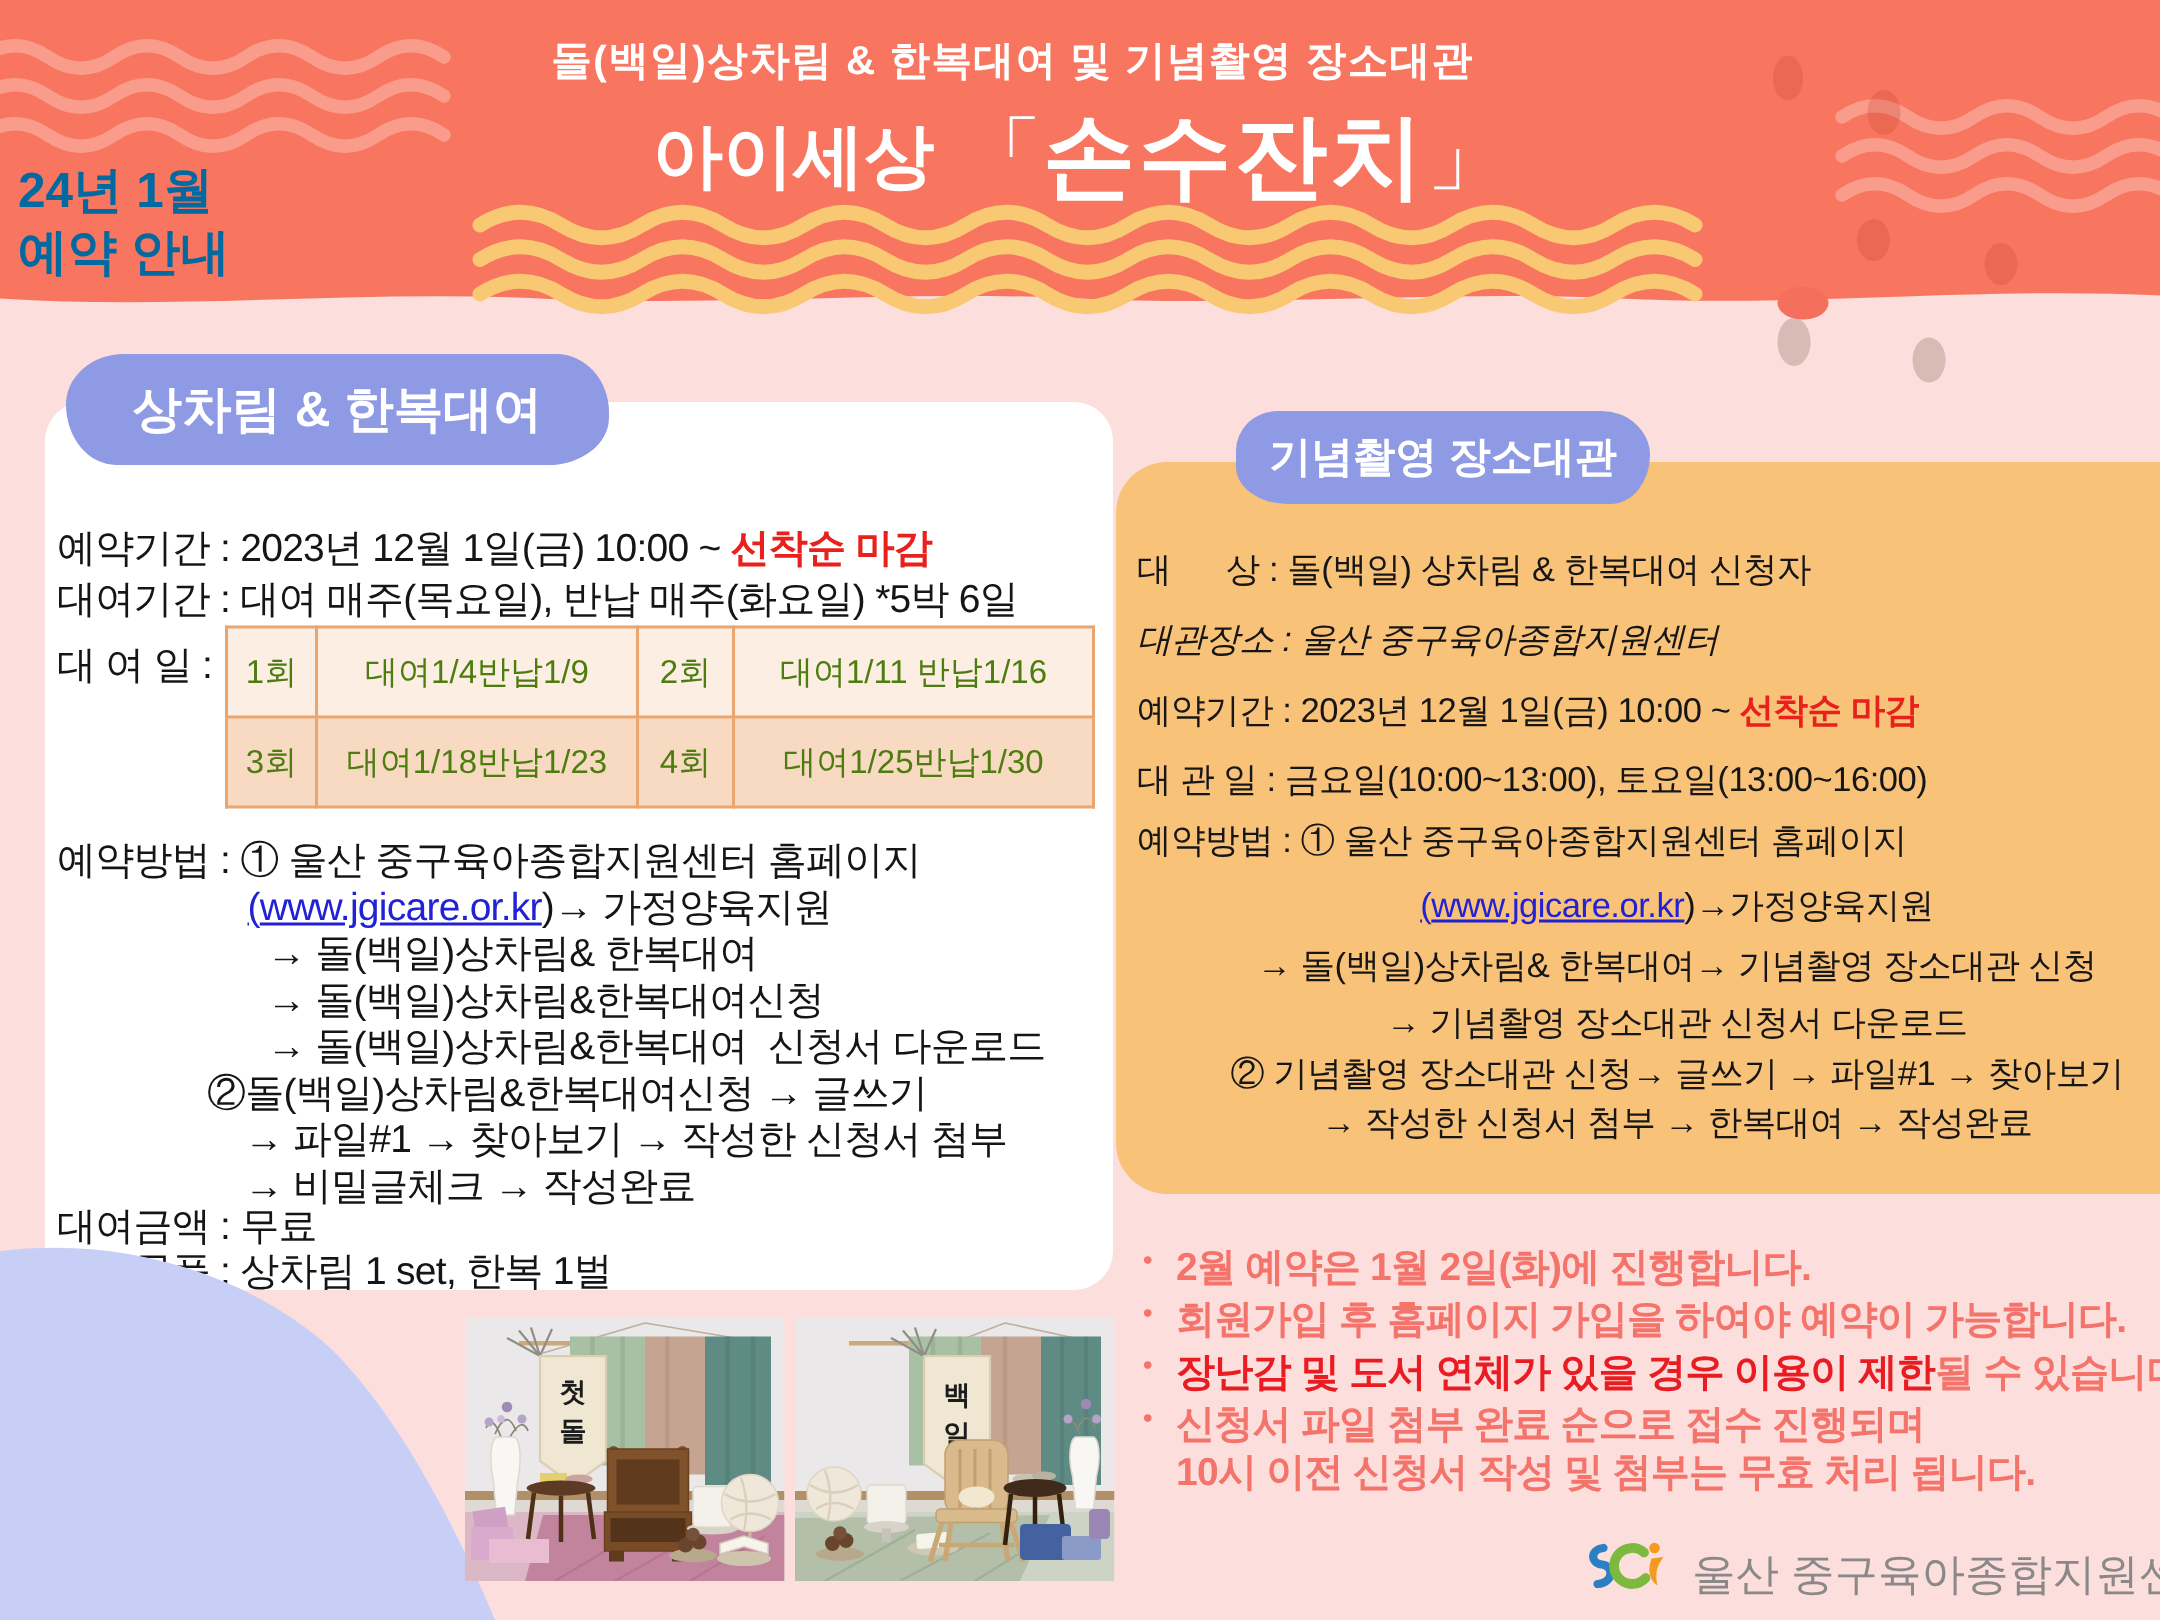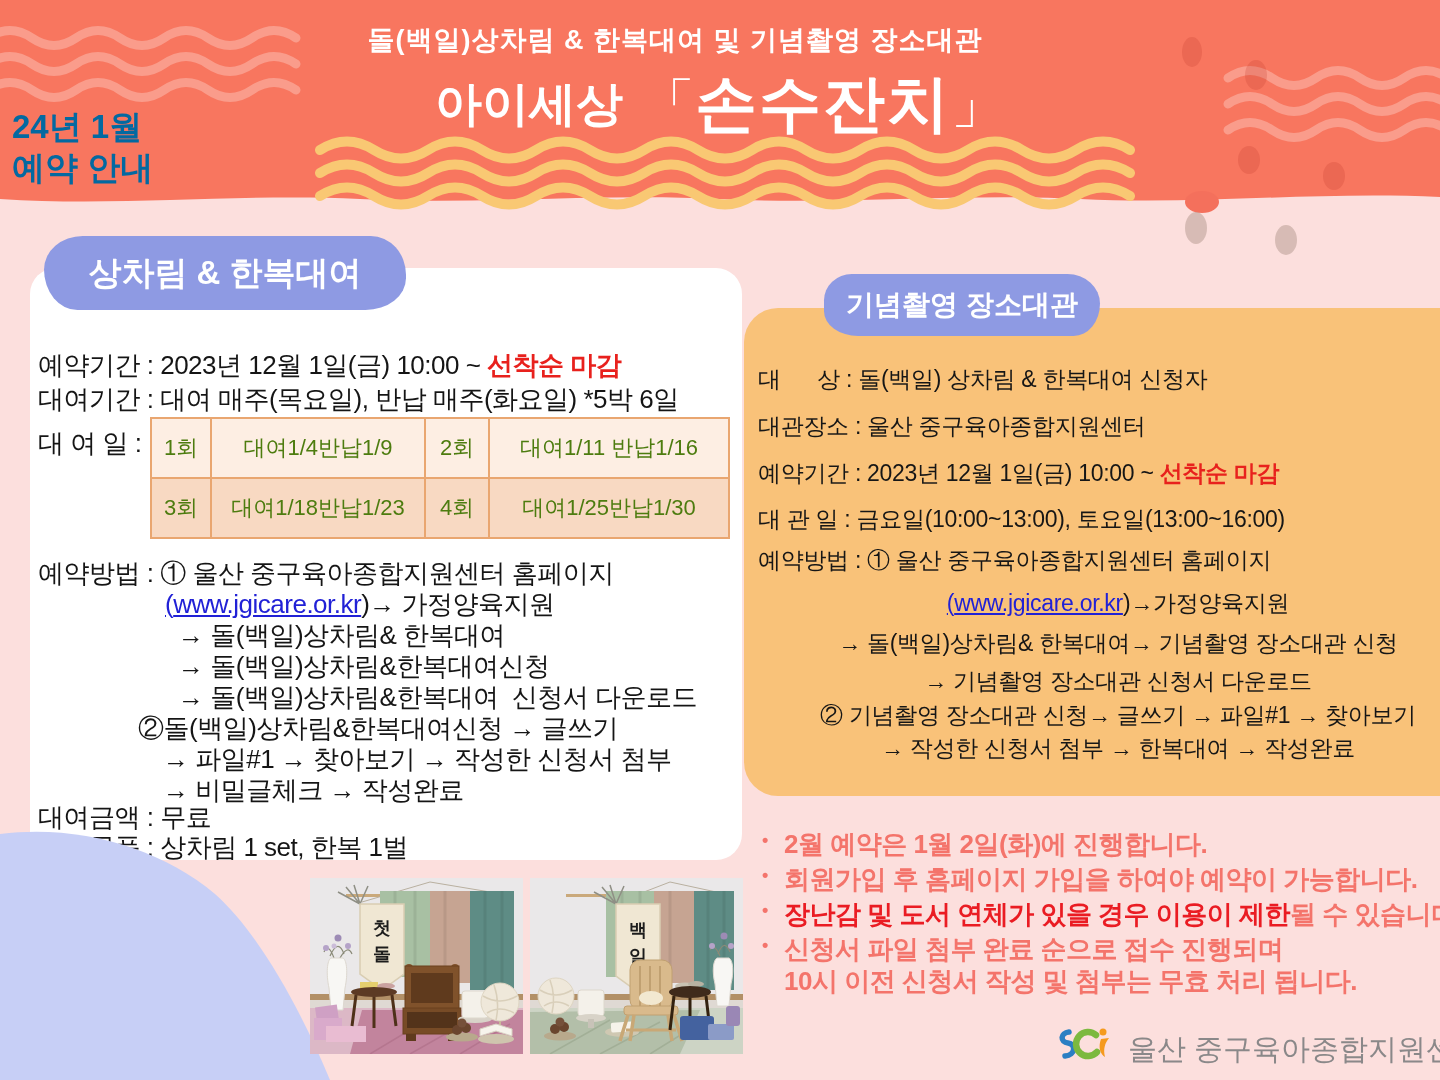--- a/index.html
+++ b/index.html
@@ -110,21 +110,21 @@
     <div class="body-line" style="top:412px;left:148px;">→ 돌(백일)상차림&amp;한복대여  신청서 다운로드</div>
     <div class="body-line" style="top:443px;left:108px;">②돌(백일)상차림&amp;한복대여신청 → 글쓰기</div>
     <div class="body-line" style="top:474px;left:133px;">→ 파일#1 → 찾아보기 → 작성한 신청서 첨부</div>
     <div class="body-line" style="top:505px;left:133px;">→ 비밀글체크 → 작성완료</div>
     <div class="body-line" style="top:532px;">대여금액 : 무료</div>
     <div class="body-line" style="top:562px;">대여물품 : 상차림 1 set, 한복 1벌</div>
   </div>
 
   <div class="panel-orange">
     <div class="o-line" style="top:56px;">대      상 : 돌(백일) 상차림 &amp; 한복대여 신청자</div>
-    <div class="o-line" style="top:103px;">대관장소 : 울산 중구육아종합지원센터</div>
+    <div class="o-line" style="top:103px;font-style:italic;">대관장소 : 울산 중구육아종합지원센터</div>
     <div class="o-line" style="top:150px;"><span>예약기간 : 2023년 12월 1일(금) 10:00 ~ </span><span class="red">선착순 마감</span></div>
     <div class="o-line" style="top:196px;">대 관 일 : 금요일(10:00~13:00), 토요일(13:00~16:00)</div>
     <div class="o-line" style="top:237px;">예약방법 : ① 울산 중구육아종합지원센터 홈페이지</div>
     <div class="o-line o-center" style="top:280px;"><span class="link">(</span><span class="link">www.jgicare.or.kr</span><span>)→가정양육지원</span></div>
     <div class="o-line o-center" style="top:320px;">→ 돌(백일)상차림&amp; 한복대여→ 기념촬영 장소대관 신청</div>
     <div class="o-line o-center" style="top:358px;">→ 기념촬영 장소대관 신청서 다운로드</div>
     <div class="o-line o-center" style="top:392px;">② 기념촬영 장소대관 신청→ 글쓰기 → 파일#1 → 찾아보기</div>
     <div class="o-line o-center" style="top:425px;">→ 작성한 신청서 첨부 → 한복대여 → 작성완료</div>
   </div>
 

